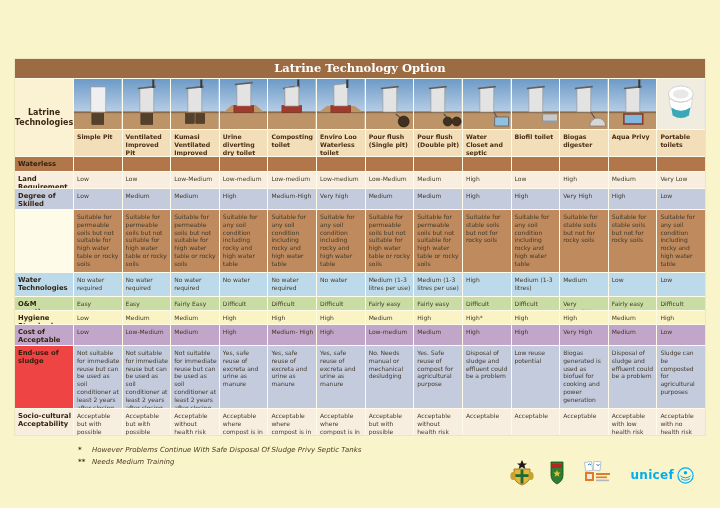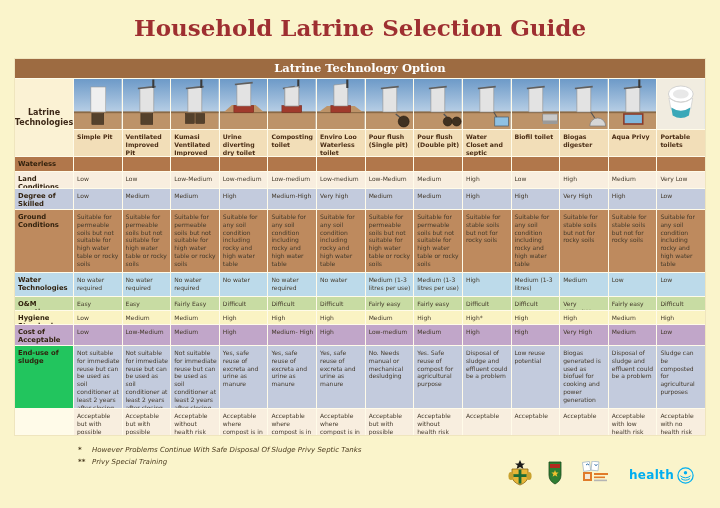--- a/index.html
+++ b/index.html
@@ -30,21 +30,20 @@
   .logos{position:absolute;right:26px;top:460px;display:flex;align-items:center;gap:14px;}
   .unicef{display:flex;align-items:center;gap:3px;}
   .unicef-word{font-weight:bold;font-size:12px;color:#00AEEF;letter-spacing:.3px;
                font-family:"DejaVu Sans",sans-serif;}
 </style>
 </head>
 <body>
 
 <div class="page">
 
-  <div class="title">Household Latrine Selection Guide</div>
 
   <div id="grid">
     <div class="cell banner">Latrine Technology Option</div>
     <div class="cell corner">Latrine Technologies</div>
 
   <div class="cell c-img" style="grid-area: 2 / 2;">
         <svg viewBox="0 0 48 50" preserveAspectRatio="none">
           <defs>
             <linearGradient id="sky0" x1="0" x2="0" y1="0" y2="1">
               <stop offset="0" stop-color="#6D9AC8"></stop>
@@ -277,21 +276,21 @@
       <div class="cell c-sec" style="grid-area: 4 / 5;"></div>
       <div class="cell c-sec" style="grid-area: 4 / 6;"></div>
       <div class="cell c-sec" style="grid-area: 4 / 7;"></div>
       <div class="cell c-sec" style="grid-area: 4 / 8;"></div>
       <div class="cell c-sec" style="grid-area: 4 / 9;"></div>
       <div class="cell c-sec" style="grid-area: 4 / 10;"></div>
       <div class="cell c-sec" style="grid-area: 4 / 11;"></div>
       <div class="cell c-sec" style="grid-area: 4 / 12;"></div>
       <div class="cell c-sec" style="grid-area: 4 / 13;"></div>
       <div class="cell c-sec" style="grid-area: 4 / 14;"></div>
-      <div class="cell c-label" style="grid-area: 5 / 1; background: rgb(248, 238, 223);">Land Conditions</div>
+      <div class="cell c-label" style="grid-area: 5 / 1; background: rgb(248, 238, 223);">Land Requirement</div>
       <div class="cell c-data" style="grid-area: 5 / 2; background: rgb(248, 238, 223);">Low</div>
       <div class="cell c-data" style="grid-area: 5 / 3; background: rgb(248, 238, 223);">Low</div>
       <div class="cell c-data" style="grid-area: 5 / 4; background: rgb(248, 238, 223);">Low-Medium</div>
       <div class="cell c-data" style="grid-area: 5 / 5; background: rgb(248, 238, 223);">Low-medium</div>
       <div class="cell c-data" style="grid-area: 5 / 6; background: rgb(248, 238, 223);">Low-medium</div>
       <div class="cell c-data" style="grid-area: 5 / 7; background: rgb(248, 238, 223);">Low-medium</div>
       <div class="cell c-data" style="grid-area: 5 / 8; background: rgb(248, 238, 223);">Low-Medium</div>
       <div class="cell c-data" style="grid-area: 5 / 9; background: rgb(248, 238, 223);">Medium</div>
       <div class="cell c-data" style="grid-area: 5 / 10; background: rgb(248, 238, 223);">High</div>
       <div class="cell c-data" style="grid-area: 5 / 11; background: rgb(248, 238, 223);">Low</div>
@@ -305,21 +304,20 @@
       <div class="cell c-data" style="grid-area: 6 / 5; background: rgb(195, 203, 221);">High</div>
       <div class="cell c-data" style="grid-area: 6 / 6; background: rgb(195, 203, 221);">Medium-High</div>
       <div class="cell c-data" style="grid-area: 6 / 7; background: rgb(195, 203, 221);">Very high</div>
       <div class="cell c-data" style="grid-area: 6 / 8; background: rgb(195, 203, 221);">Medium</div>
       <div class="cell c-data" style="grid-area: 6 / 9; background: rgb(195, 203, 221);">Medium</div>
       <div class="cell c-data" style="grid-area: 6 / 10; background: rgb(195, 203, 221);">High</div>
       <div class="cell c-data" style="grid-area: 6 / 11; background: rgb(195, 203, 221);">High</div>
       <div class="cell c-data" style="grid-area: 6 / 12; background: rgb(195, 203, 221);">Very High</div>
       <div class="cell c-data" style="grid-area: 6 / 13; background: rgb(195, 203, 221);">High</div>
       <div class="cell c-data" style="grid-area: 6 / 14; background: rgb(195, 203, 221);">Low</div>
-      <div class="cell c-label" style="grid-area: 7 / 1; background: rgb(190, 138, 94);">Ground Conditions</div>
       <div class="cell c-data" style="grid-area: 7 / 2; background: rgb(190, 138, 94);">Suitable for permeable soils but not suitable for high water table or rocky soils</div>
       <div class="cell c-data" style="grid-area: 7 / 3; background: rgb(190, 138, 94);">Suitable for permeable soils but not suitable for high water table or rocky soils</div>
       <div class="cell c-data" style="grid-area: 7 / 4; background: rgb(190, 138, 94);">Suitable for permeable soils but not suitable for high water table or rocky soils</div>
       <div class="cell c-data" style="grid-area: 7 / 5; background: rgb(190, 138, 94);">Suitable for any soil condition including rocky and high water table</div>
       <div class="cell c-data" style="grid-area: 7 / 6; background: rgb(190, 138, 94);">Suitable for any soil condition including rocky and high water table</div>
       <div class="cell c-data" style="grid-area: 7 / 7; background: rgb(190, 138, 94);">Suitable for any soil condition including rocky and high water table</div>
       <div class="cell c-data" style="grid-area: 7 / 8; background: rgb(190, 138, 94);">Suitable for permeable soils but not suitable for high water table or rocky soils</div>
       <div class="cell c-data" style="grid-area: 7 / 9; background: rgb(190, 138, 94);">Suitable for permeable soils but not suitable for high water table or rocky soils</div>
       <div class="cell c-data" style="grid-area: 7 / 10; background: rgb(190, 138, 94);">Suitable for stable soils but not for rocky soils</div>
       <div class="cell c-data" style="grid-area: 7 / 11; background: rgb(190, 138, 94);">Suitable for any soil condition including rocky and high water table</div>
@@ -375,34 +373,35 @@
       <div class="cell c-data" style="grid-area: 11 / 5; background: rgb(193, 166, 201);">High</div>
       <div class="cell c-data" style="grid-area: 11 / 6; background: rgb(193, 166, 201);">Medium- High</div>
       <div class="cell c-data" style="grid-area: 11 / 7; background: rgb(193, 166, 201);">High</div>
       <div class="cell c-data" style="grid-area: 11 / 8; background: rgb(193, 166, 201);">Low-medium</div>
       <div class="cell c-data" style="grid-area: 11 / 9; background: rgb(193, 166, 201);">Medium</div>
       <div class="cell c-data" style="grid-area: 11 / 10; background: rgb(193, 166, 201);">High</div>
       <div class="cell c-data" style="grid-area: 11 / 11; background: rgb(193, 166, 201);">High</div>
       <div class="cell c-data" style="grid-area: 11 / 12; background: rgb(193, 166, 201);">Very High</div>
       <div class="cell c-data" style="grid-area: 11 / 13; background: rgb(193, 166, 201);">Medium</div>
       <div class="cell c-data" style="grid-area: 11 / 14; background: rgb(193, 166, 201);">Low</div>
-      <div class="cell c-label" style="grid-area: 12 / 1; background: #22c55e;">End-use of sludge</div>
+      <div class="cell c-label" style="grid-area: 12 / 1; background: #ef4444;">End-use of sludge</div>
       <div class="cell c-data" style="grid-area: 12 / 2; background: rgb(195, 203, 221);">Not suitable for immediate reuse but can be used as soil conditioner at least 2 years after closing pit</div>
       <div class="cell c-data" style="grid-area: 12 / 3; background: rgb(195, 203, 221);">Not suitable for immediate reuse but can be used as soil conditioner at least 2 years after closing pit</div>
       <div class="cell c-data" style="grid-area: 12 / 4; background: rgb(195, 203, 221);">Not suitable for immediate reuse but can be used as soil conditioner at least 2 years after closing pit</div>
       <div class="cell c-data" style="grid-area: 12 / 5; background: rgb(195, 203, 221);">Yes, safe reuse of excreta and urine as manure</div>
       <div class="cell c-data" style="grid-area: 12 / 6; background: rgb(195, 203, 221);">Yes, safe reuse of excreta and urine as manure</div>
       <div class="cell c-data" style="grid-area: 12 / 7; background: rgb(195, 203, 221);">Yes, safe reuse of excreta and urine as manure</div>
       <div class="cell c-data" style="grid-area: 12 / 8; background: rgb(195, 203, 221);">No. Needs manual or mechanical desludging</div>
       <div class="cell c-data" style="grid-area: 12 / 9; background: rgb(195, 203, 221);">Yes. Safe reuse of compost for agricultural purpose</div>
       <div class="cell c-data" style="grid-area: 12 / 10; background: rgb(195, 203, 221);">Disposal of sludge and effluent could be a problem</div>
       <div class="cell c-data" style="grid-area: 12 / 11; background: rgb(195, 203, 221);">Low reuse potential</div>
       <div class="cell c-data" style="grid-area: 12 / 12; background: rgb(195, 203, 221);">Biogas generated is used as biofuel for cooking and power generation</div>
       <div class="cell c-data" style="grid-area: 12 / 13; background: rgb(195, 203, 221);">Disposal of sludge and effluent could be a problem</div>
       <div class="cell c-data" style="grid-area: 12 / 14; background: rgb(195, 203, 221);">Sludge can be composted for agricultural purposes</div>
+      <div class="cell c-label" style="grid-area: 13 / 1; background: rgb(248, 238, 223);">Socio-cultural Acceptability</div>
       <div class="cell c-data" style="grid-area: 13 / 2; background: rgb(248, 238, 223);">Acceptable but with possible health risk</div>
       <div class="cell c-data" style="grid-area: 13 / 3; background: rgb(248, 238, 223);">Acceptable but with possible health risk</div>
       <div class="cell c-data" style="grid-area: 13 / 4; background: rgb(248, 238, 223);">Acceptable without health risk</div>
       <div class="cell c-data" style="grid-area: 13 / 5; background: rgb(248, 238, 223);">Acceptable where compost is in demand</div>
       <div class="cell c-data" style="grid-area: 13 / 6; background: rgb(248, 238, 223);">Acceptable where compost is in demand</div>
       <div class="cell c-data" style="grid-area: 13 / 7; background: rgb(248, 238, 223);">Acceptable where compost is in demand</div>
       <div class="cell c-data" style="grid-area: 13 / 8; background: rgb(248, 238, 223);">Acceptable but with possible health risk</div>
       <div class="cell c-data" style="grid-area: 13 / 9; background: rgb(248, 238, 223);">Acceptable without health risk</div>
       <div class="cell c-data" style="grid-area: 13 / 10; background: rgb(248, 238, 223);">Acceptable</div>
       <div class="cell c-data" style="grid-area: 13 / 11; background: rgb(248, 238, 223);">Acceptable</div>
@@ -411,21 +410,21 @@
       <div class="cell c-data" style="grid-area: 13 / 14; background: rgb(248, 238, 223);">Acceptable with no health risk</div>
     </div>
 
   <div class="footnotes">
     <div class="footnote">
       <span class="fn-marker">*</span>
       <span class="fn-text">However Problems Continue With Safe Disposal Of Sludge Privy Septic Tanks</span>
     </div>
     <div class="footnote">
       <span class="fn-marker">**</span>
-      <span class="fn-text">Privy Special Training</span>
+      <span class="fn-text">Needs Medium Training</span>
     </div>
   </div>
 
   <div class="logos">
     <span>
       <svg width="26" height="26" viewBox="0 0 26 26">
         <polygon points="13,0 14.6,3.4 18,3.4 15.4,5.6 16.4,9 13,7 9.6,9 10.6,5.6 8,3.4 11.4,3.4" fill="#1a1a1a"></polygon>
         <path d="M5 9 h16 v7 q0 6 -8 9 q-8 -3 -8 -9 z" fill="#E8B637" stroke="#8a6a1c" stroke-width="0.8"></path>
         <rect x="11.6" y="9.6" width="2.8" height="14" fill="#1d6b34"></rect>
         <rect x="5.6" y="14.2" width="14.8" height="2.8" fill="#1d6b34"></rect>
@@ -447,21 +446,21 @@
         <path d="M9 4 q1.5 -2 3 0" stroke="#2e6da4" fill="none" stroke-width="1"></path>
         <path d="M17.5 3.5 q1.5 2 3 0" stroke="#2e6da4" fill="none" stroke-width="1"></path>
         <rect x="6" y="11" width="9" height="9" fill="#E07B2A"></rect>
         <rect x="8" y="13" width="5" height="5" fill="#F4E9D8"></rect>
         <rect x="17" y="12" width="14" height="2" fill="#E07B2A"></rect>
         <rect x="17" y="15.5" width="11" height="1.6" fill="#E07B2A"></rect>
         <rect x="17" y="18.6" width="13" height="1.6" fill="#b4b4b4"></rect>
       </svg>
     </span>
     <span class="unicef">
-      <span class="unicef-word">health</span>
+      <span class="unicef-word">unicef</span>
       <svg width="17" height="17" viewBox="0 0 17 17">
         <circle cx="8.5" cy="8.5" r="7.6" fill="none" stroke="#00AEEF" stroke-width="1.2"></circle>
         <circle cx="8.5" cy="5.8" r="1.7" fill="#00AEEF"></circle>
         <path d="M4 11.5 q4.5 3.4 9 0 M3.4 8.8 q5.1 4 10.2 0" stroke="#00AEEF" fill="none" stroke-width="1"></path>
       </svg>
     </span>
   </div>
 
 </div>
 

